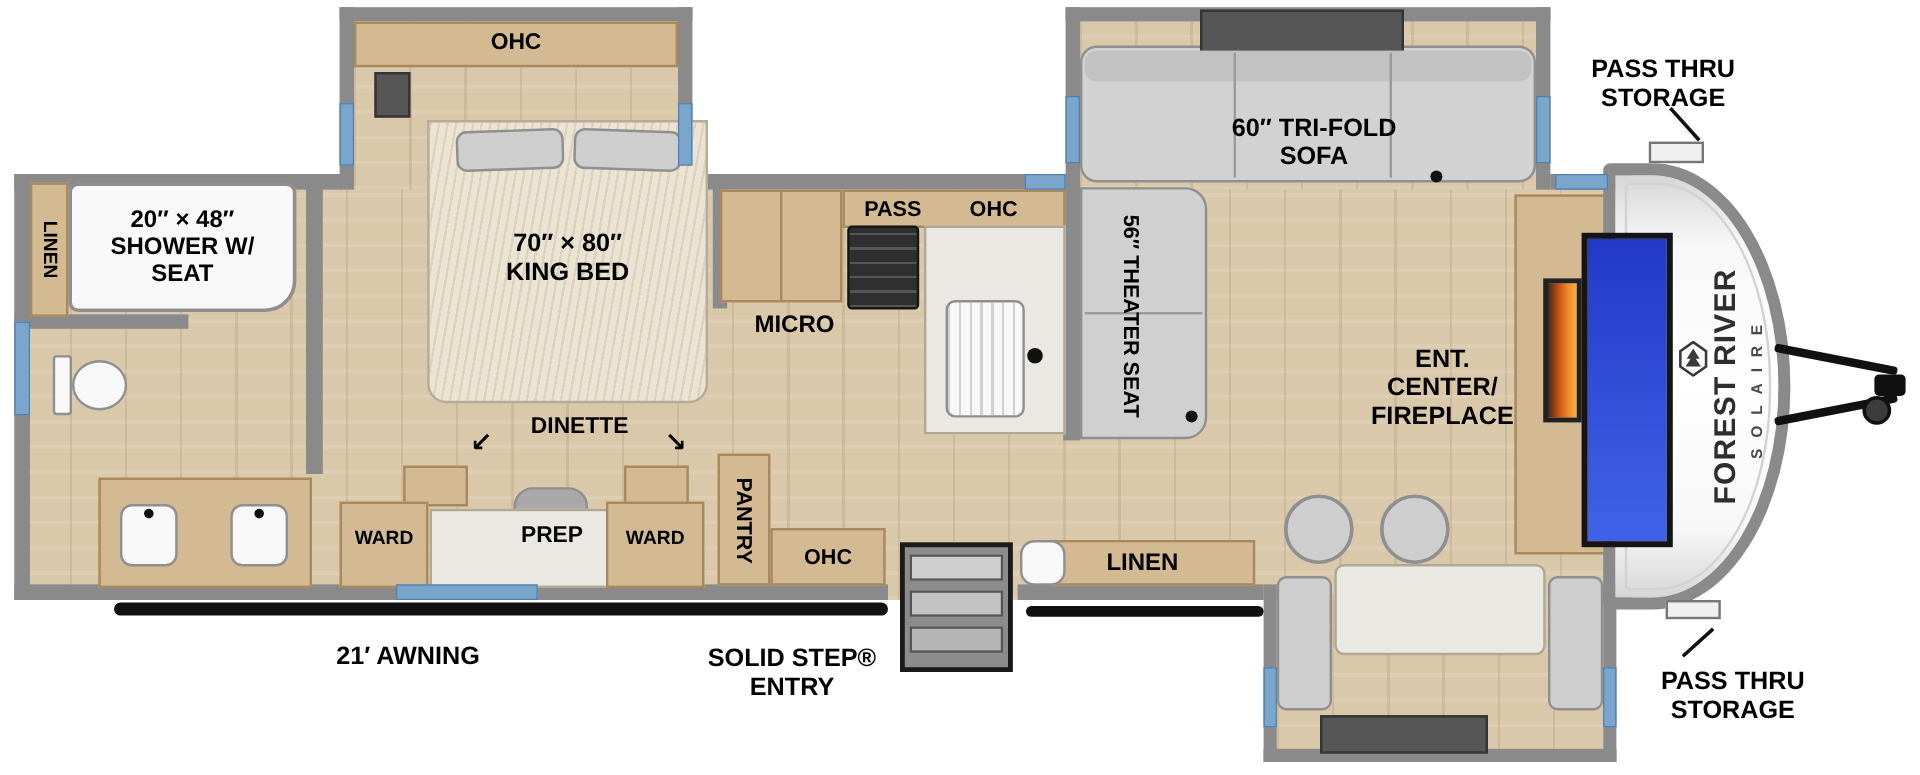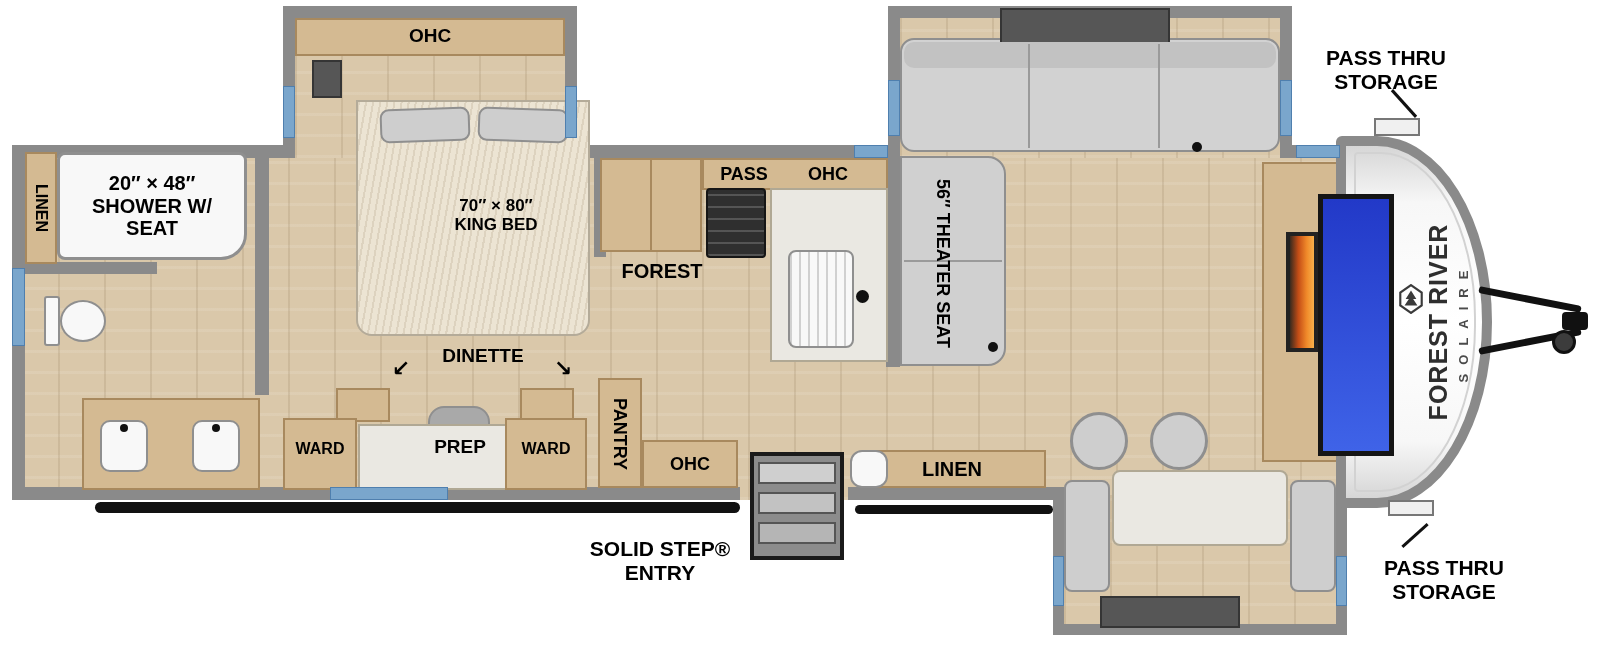--- a/index.html
+++ b/index.html
@@ -56,21 +56,21 @@
   <div class="a win" style="left:565px;top:86px;width:12px;height:52px;"></div>
   <div class="a cab" style="left:295px;top:18px;width:270px;height:38px;"></div>
   <div class="a lbl" style="left:380px;top:22px;width:100px;height:28px;font-size:19px;">OHC</div>
   <div class="a glass" style="left:312px;top:60px;width:30px;height:38px;"></div>
 
   <div class="a" style="left:356px;top:100px;width:234px;height:236px;z-index:3;background:#ece4d3;
               background-image:repeating-linear-gradient(100deg, rgba(160,140,110,.20) 0 2px, transparent 2px 7px);
               border:2px solid #b4ab99;border-radius:0 0 16px 16px;"></div>
   <div class="a seat" style="left:380px;top:108px;width:90px;height:34px;border-radius:9px;transform:rotate(-2deg);"></div>
   <div class="a seat" style="left:478px;top:108px;width:90px;height:34px;border-radius:9px;transform:rotate(2deg);"></div>
-  <div class="a lbl" style="left:421px;top:188px;width:150px;height:54px;font-size:17px;">70″ × 80″
+  <div class="a lbl" style="left:398px;top:188px;width:150px;height:54px;font-size:21px;">70″ × 80″
 KING BED</div>
 
   <div class="a lbl" style="left:418px;top:343px;width:130px;height:26px;font-size:19px;">DINETTE</div>
   <div class="a lbl" style="left:388px;top:356px;width:26px;height:26px;font-size:22px;">↙</div>
   <div class="a lbl" style="left:550px;top:356px;width:26px;height:26px;font-size:22px;">↘</div>
   <div class="a cab" style="left:336px;top:388px;width:54px;height:34px;"></div>
   <div class="a cab" style="left:520px;top:388px;width:54px;height:34px;"></div>
   <div class="a seat" style="left:428px;top:406px;width:62px;height:42px;border-radius:16px 16px 6px 6px;background:#a9a9a9;"></div>
   <div class="a counter" style="left:358px;top:424px;width:204px;height:66px;"></div>
   <div class="a lbl" style="left:408px;top:432px;width:104px;height:30px;font-size:19px;">PREP</div>
@@ -88,21 +88,21 @@
   <div class="a fixture" style="left:44px;top:296px;width:16px;height:50px;border-radius:3px;"></div>
   <div class="a fixture" style="left:60px;top:300px;width:46px;height:42px;border-radius:50%;"></div>
   <div class="a cab" style="left:82px;top:398px;width:178px;height:92px;"></div>
   <div class="a fixture" style="left:100px;top:420px;width:48px;height:52px;border-radius:10px;"></div>
   <div class="a fixture" style="left:192px;top:420px;width:48px;height:52px;border-radius:10px;"></div>
   <div class="a dot" style="left:120px;top:424px;width:8px;height:8px;"></div>
   <div class="a dot" style="left:212px;top:424px;width:8px;height:8px;"></div>
 
   <div class="a cab" style="left:600px;top:158px;width:102px;height:94px;"></div>
   <div class="a" style="left:650px;top:160px;width:2px;height:90px;background:#a8895e;z-index:4;"></div>
-  <div class="a lbl" style="left:600px;top:256px;width:124px;height:30px;font-size:20px;">FOREST</div>
+  <div class="a lbl" style="left:600px;top:256px;width:124px;height:30px;font-size:20px;">MICRO</div>
   <div class="a cab" style="left:702px;top:158px;width:186px;height:32px;"></div>
   <div class="a lbl" style="left:708px;top:160px;width:72px;height:28px;font-size:18px;">PASS</div>
   <div class="a lbl" style="left:796px;top:160px;width:64px;height:28px;font-size:18px;">OHC</div>
   <div class="a counter" style="left:770px;top:188px;width:118px;height:174px;"></div>
   <div class="a" style="left:706px;top:188px;width:60px;height:70px;z-index:4;background:#2f2f2f;border:2px solid #161616;border-radius:4px;
               background-image:repeating-linear-gradient(0deg, rgba(255,255,255,.18) 0 2px, transparent 2px 12px);"></div>
   <div class="a fixture" style="left:788px;top:250px;width:66px;height:98px;z-index:4;
               background-image:repeating-linear-gradient(90deg, rgba(0,0,0,.16) 0 2px, transparent 2px 9px);"></div>
   <div class="a dot" style="left:856px;top:290px;width:13px;height:13px;"></div>
   <div class="a cab" style="left:598px;top:378px;width:44px;height:110px;"></div>
@@ -121,26 +121,31 @@
   <div class="a wall" style="left:888px;top:6px;width:404px;height:12px;"></div>
   <div class="a wall" style="left:1280px;top:6px;width:12px;height:152px;"></div>
   <div class="a win" style="left:888px;top:80px;width:12px;height:56px;"></div>
   <div class="a win" style="left:1280px;top:80px;width:12px;height:56px;"></div>
   <div class="a glass" style="left:1000px;top:8px;width:170px;height:36px;"></div>
 
   <div class="a seat" style="left:900px;top:38px;width:380px;height:114px;border-radius:14px;background:#d2d2d2;"></div>
   <div class="a" style="left:904px;top:42px;width:372px;height:26px;background:#c2c2c2;border-radius:10px;z-index:4;"></div>
   <div class="a" style="left:1028px;top:44px;width:2px;height:104px;background:#9a9a9a;z-index:4;"></div>
   <div class="a" style="left:1158px;top:44px;width:2px;height:104px;background:#9a9a9a;z-index:4;"></div>
+  <div class="a lbl" style="left:1000px;top:92px;width:190px;height:54px;font-size:21px;">60″ TRI-FOLD
+SOFA</div>
   <div class="a dot" style="left:1192px;top:142px;width:10px;height:10px;"></div>
 
   <div class="a seat" style="left:900px;top:156px;width:106px;height:210px;border-radius:0 18px 18px 0;background:#d0d0d0;"></div>
   <div class="a" style="left:904px;top:260px;width:98px;height:2px;background:#9a9a9a;z-index:4;"></div>
   <div class="a lbl vlbl" style="left:928px;top:170px;width:30px;height:186px;font-size:18px;">56″ THEATER SEAT</div>
   <div class="a dot" style="left:988px;top:342px;width:10px;height:10px;"></div>
+  <div class="a lbl" style="left:1122px;top:280px;width:160px;height:86px;font-size:21px;">ENT.
+CENTER/
+FIREPLACE</div>
 
   <div class="a cab" style="left:876px;top:450px;width:170px;height:38px;"></div>
   <div class="a lbl" style="left:892px;top:454px;width:120px;height:30px;font-size:20px;">LINEN</div>
 
   <div class="a seat" style="left:1070px;top:412px;width:58px;height:58px;border-radius:50%;border-width:3px;"></div>
   <div class="a seat" style="left:1150px;top:412px;width:58px;height:58px;border-radius:50%;border-width:3px;"></div>
 
   <div class="a cab" style="left:1262px;top:162px;width:78px;height:300px;"></div>
   <div class="a" style="left:1286px;top:232px;width:32px;height:120px;z-index:5;border:4px solid #222;
               background:linear-gradient(90deg,#3a2a1e 0%,#c44d16 35%,#f08a2a 70%,#f7b04b 100%);"></div>
@@ -179,20 +184,21 @@
   <div class="a" style="left:1388px;top:500px;width:46px;height:16px;background:#f0f0f0;border:2px solid #777;z-index:4;"></div>
   <div class="a line" style="left:1398px;top:534px;width:34px;height:3px;transform:rotate(-42deg);"></div>
 
   <div class="a line" style="left:1478px;top:296px;width:104px;height:7px;transform:rotate(11deg);border-radius:3px;"></div>
   <div class="a line" style="left:1478px;top:338px;width:104px;height:7px;transform:rotate(-11deg);border-radius:3px;"></div>
   <div class="a" style="left:1562px;top:312px;width:26px;height:18px;background:#111;border-radius:4px;z-index:5;"></div>
   <div class="a" style="left:1552px;top:330px;width:24px;height:24px;background:#3c3c3c;border:3px solid #111;border-radius:50%;z-index:5;"></div>
 
   <div class="a" style="left:95px;top:502px;width:645px;height:11px;background:#111;border-radius:6px;z-index:4;"></div>
   <div class="a" style="left:855px;top:505px;width:198px;height:9px;background:#111;border-radius:5px;z-index:4;"></div>
+  <div class="a lbl" style="left:255px;top:532px;width:170px;height:30px;font-size:21px;">21′ AWNING</div>
   <div class="a lbl" style="left:568px;top:532px;width:184px;height:58px;font-size:21px;">SOLID STEP®
 ENTRY</div>
   <div class="a lbl" style="left:1306px;top:42px;width:160px;height:56px;font-size:21px;">PASS THRU
 STORAGE</div>
   <div class="a lbl" style="left:1364px;top:552px;width:160px;height:56px;font-size:21px;">PASS THRU
 STORAGE</div>
 
 </div>
 
 </body></html>

